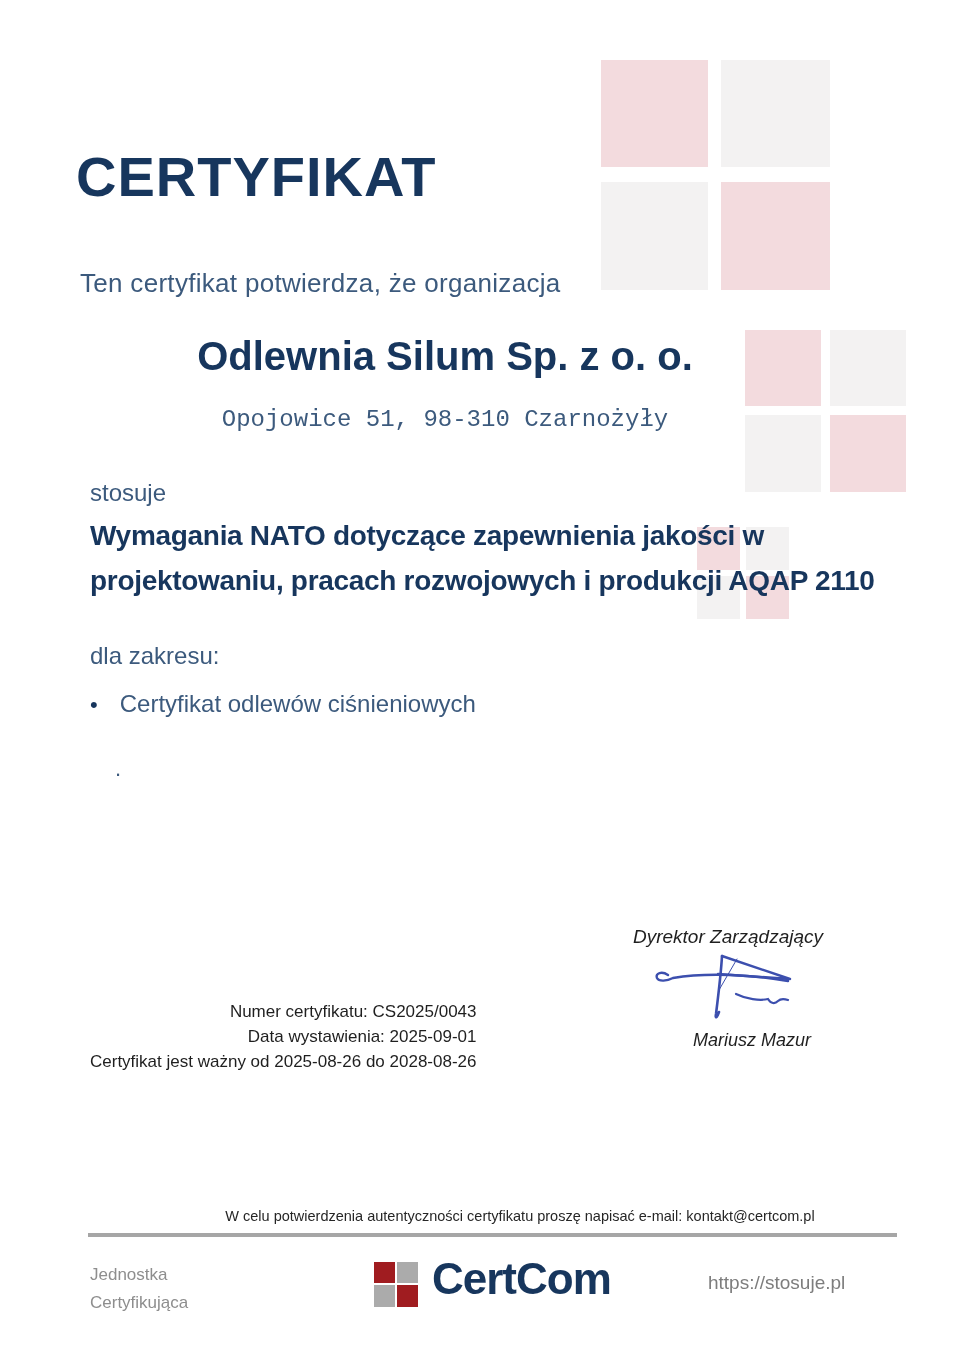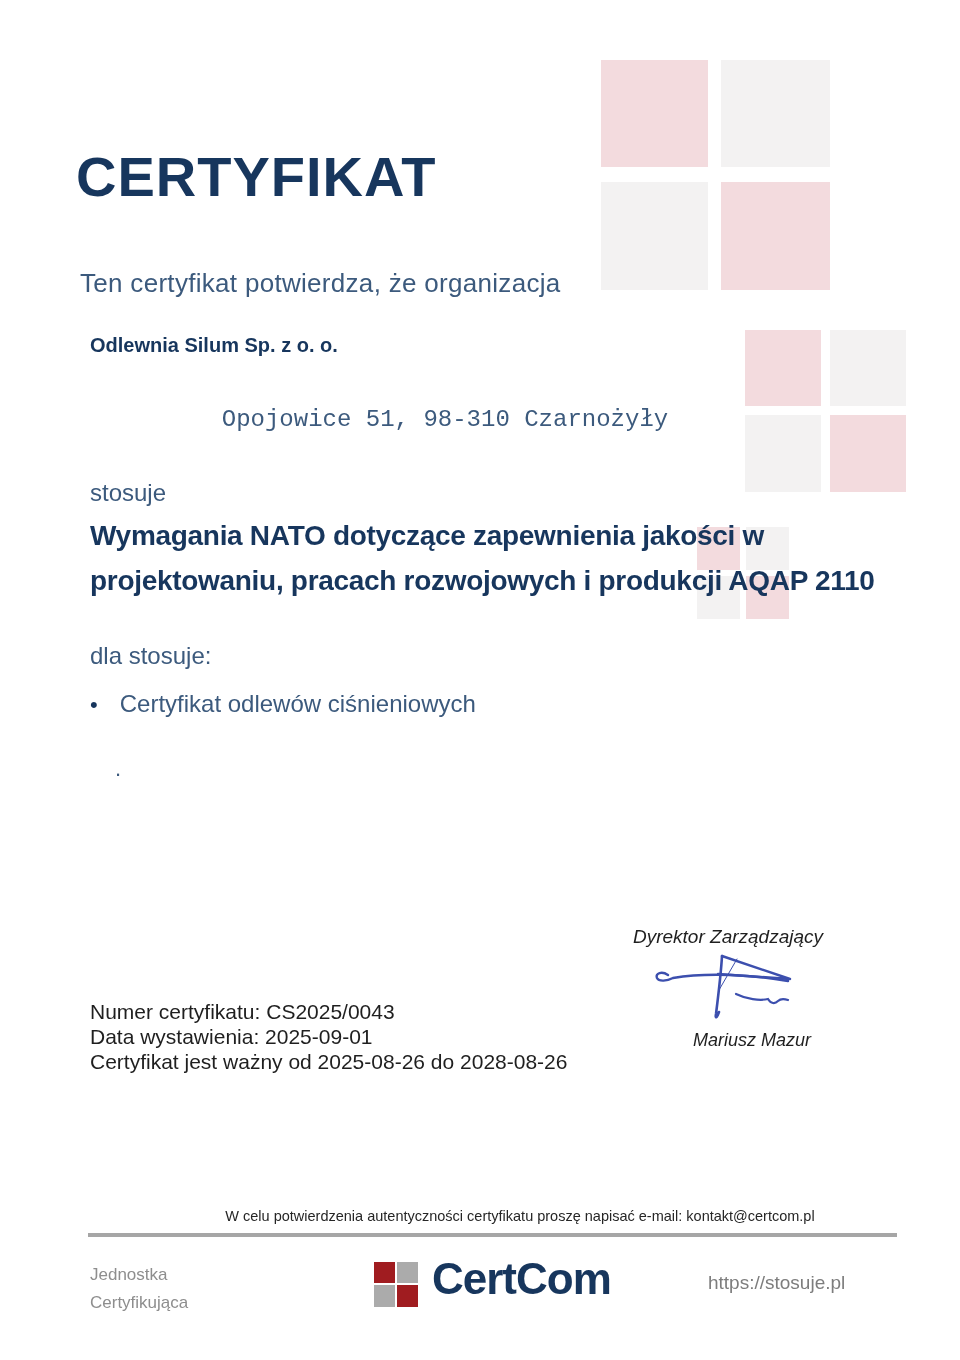--- a/index.html
+++ b/index.html
@@ -36,22 +36,22 @@
 
   
   .layer{position:absolute;z-index:2;}
   .title{
     left:76px;top:144px;
     font-size:56px;font-weight:700;letter-spacing:1px;
     color:#17365d;
   }
   .intro{left:80px;top:268px;font-size:26px;color:#3c5a7d;letter-spacing:0.3px;}
   .org-name{
-    left:90px;top:334px;width:710px;
-    font-size:20px;font-weight:700;color:#17365d;
+    left:90px;top:334px;width:710px;text-align:center;
+    font-size:40px;font-weight:700;color:#17365d;
   }
   .org-address{left:90px;top:406px;width:710px;text-align:center;font-size:24px;color:#3c5a7d;font-family:Liberation Mono, monospace;}
   .applies{left:90px;top:479px;font-size:24px;color:#3c5a7d;}
   .statement{
     left:90px;top:513px;width:790px;
     font-size:28px;font-weight:700;color:#17365d;
     line-height:45px;letter-spacing:-0.3px;
   }
   .scope-label{left:90px;top:642px;font-size:24px;color:#3c5a7d;}
   .scope-item{left:90px;top:690px;font-size:24px;color:#3c5a7d;display:flex;align-items:flex-start;}
@@ -59,21 +59,21 @@
   .trailing-mark{left:115px;top:756px;font-size:22px;color:#3c5a7d;}
 
   
   .sig-role{left:568px;top:926px;width:320px;text-align:center;
     font-size:19px;font-style:italic;color:#1f1f1f;font-weight:500;}
   .sig-svg{left:648px;top:946px;}
   .sig-name{left:592px;top:1030px;width:320px;text-align:center;
     font-size:18px;font-style:italic;color:#1f1f1f;font-weight:500;}
 
   
-  .details{left:90px;top:999px;font-size:21px;color:#1f1f1f;line-height:25px;}
+  .details{left:90px;top:999px;font-size:17px;color:#1f1f1f;line-height:25px;text-align:right;}
 
   
   .verify{left:0;top:1208px;width:960px;text-align:center;font-size:14.5px;color:#262626;margin-left:40px;}
   .divider{left:88px;top:1233px;width:809px;height:4px;background:#a6a6a6;z-index:2;position:absolute;}
   .unit-label{left:90px;top:1261px;font-size:17px;color:#8e8e8e;line-height:28px;}
 
   .logo{left:374px;top:1262px;width:44px;height:46px;}
   .logo .sq{position:absolute;}
   .logo-red{background:#a01c20;}
   .logo-gray{background:#ababab;}
@@ -113,21 +113,21 @@
 
   <div class="layer org-name">Odlewnia Silum Sp. z o. o.</div>
   <div class="layer org-address">Opojowice 51, 98-310 Czarnożyły</div>
 
   <div class="layer applies">stosuje</div>
   <div class="layer statement">
     <div>Wymagania NATO dotyczące zapewnienia jakości w</div>
     <div>projektowaniu, pracach rozwojowych i produkcji AQAP 2110</div>
   </div>
 
-  <div class="layer scope-label">dla stosuje:</div>
+  <div class="layer scope-label">dla zakresu:</div>
   <div class="layer scope-item">
     <span class="bullet">•</span>
     <span>Certyfikat odlewów ciśnieniowych</span>
   </div>
   <div class="layer trailing-mark">.</div>
 
   <div class="layer sig-role">Dyrektor Zarządzający</div>
   <svg class="layer sig-svg" width="152" height="78" viewBox="0 0 152 78" fill="none">
     <path d="M 20,29 C 14,25 7,27 9,32 C 11,36 19,35 25,32 C 60,26 105,29 140,35" stroke="#3c4fae" stroke-width="2.4" stroke-linecap="round" fill="none"></path>
     <path d="M 74,10 L 142,33 L 70,28" stroke="#3c4fae" stroke-width="2.4" stroke-linejoin="round" stroke-linecap="round" fill="none"></path>

